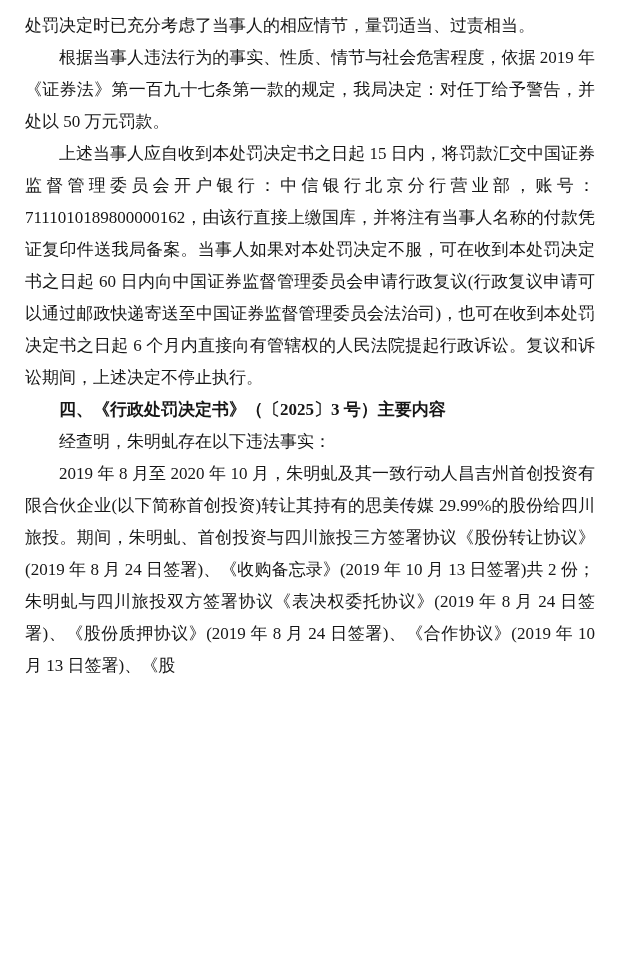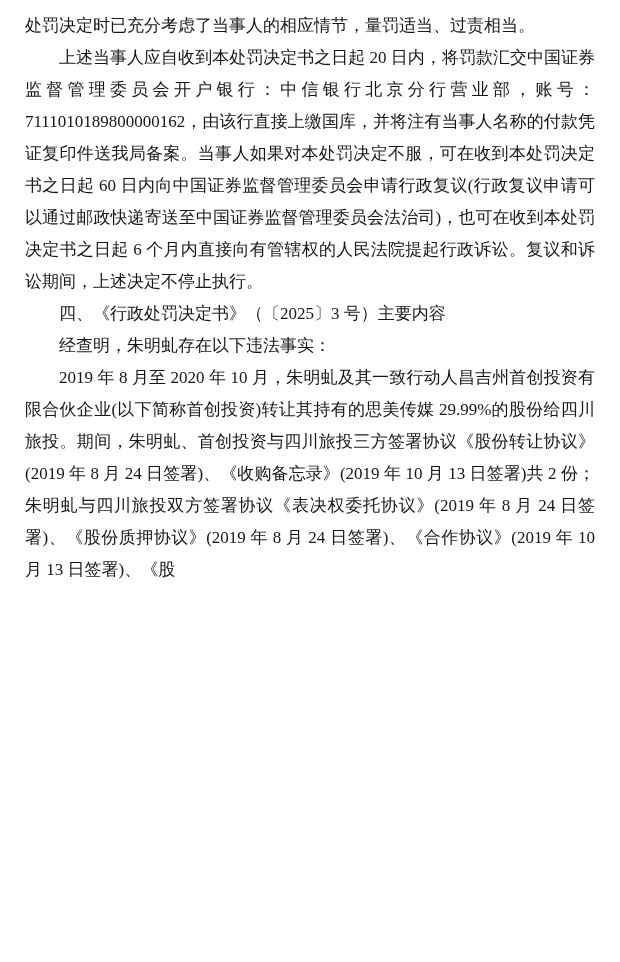--- a/index.html
+++ b/index.html
@@ -25,25 +25,26 @@
   }
   .page p {
     margin: 0;
     text-align: justify;
     text-indent: 2em;
   }
   .page p.noindent {
     text-indent: 0;
   }
   .page p.heading {
-    font-weight: normal;
+    font-weight: bold;
   }
 </style>
 </head>
 <body>
 
 <div class="page">
   <p class="noindent">处罚决定时已充分考虑了当事人的相应情节，量罚适当、过责相当。</p>
-  <p>上述当事人应自收到本处罚决定书之日起 20 日内，将罚款汇交中国证券监督管理委员会开户银行：中信银行北京分行营业部，账号：7111010189800000162，由该行直接上缴国库，并将注有当事人名称的付款凭证复印件送我局备案。当事人如果对本处罚决定不服，可在收到本处罚决定书之日起 60 日内向中国证券监督管理委员会申请行政复议(行政复议申请可以通过邮政快递寄送至中国证券监督管理委员会法治司)，也可在收到本处罚决定书之日起 6 个月内直接向有管辖权的人民法院提起行政诉讼。复议和诉讼期间，上述决定不停止执行。</p>
+  <p>根据当事人违法行为的事实、性质、情节与社会危害程度，依据 2019 年《证券法》第一百九十七条第一款的规定，我局决定：对任丁给予警告，并处以 50 万元罚款。</p>
+  <p>上述当事人应自收到本处罚决定书之日起 15 日内，将罚款汇交中国证券监督管理委员会开户银行：中信银行北京分行营业部，账号：7111010189800000162，由该行直接上缴国库，并将注有当事人名称的付款凭证复印件送我局备案。当事人如果对本处罚决定不服，可在收到本处罚决定书之日起 60 日内向中国证券监督管理委员会申请行政复议(行政复议申请可以通过邮政快递寄送至中国证券监督管理委员会法治司)，也可在收到本处罚决定书之日起 6 个月内直接向有管辖权的人民法院提起行政诉讼。复议和诉讼期间，上述决定不停止执行。</p>
   <p class="heading">四、《行政处罚决定书》（〔2025〕3 号）主要内容</p>
   <p>经查明，朱明虬存在以下违法事实：</p>
   <p>2019 年 8 月至 2020 年 10 月，朱明虬及其一致行动人昌吉州首创投资有限合伙企业(以下简称首创投资)转让其持有的思美传媒 29.99%的股份给四川旅投。期间，朱明虬、首创投资与四川旅投三方签署协议《股份转让协议》(2019 年 8 月 24 日签署)、《收购备忘录》(2019 年 10 月 13 日签署)共 2 份；朱明虬与四川旅投双方签署协议《表决权委托协议》(2019 年 8 月 24 日签署)、《股份质押协议》(2019 年 8 月 24 日签署)、《合作协议》(2019 年 10 月 13 日签署)、《股</p>
 </div>
 
 </body></html>

